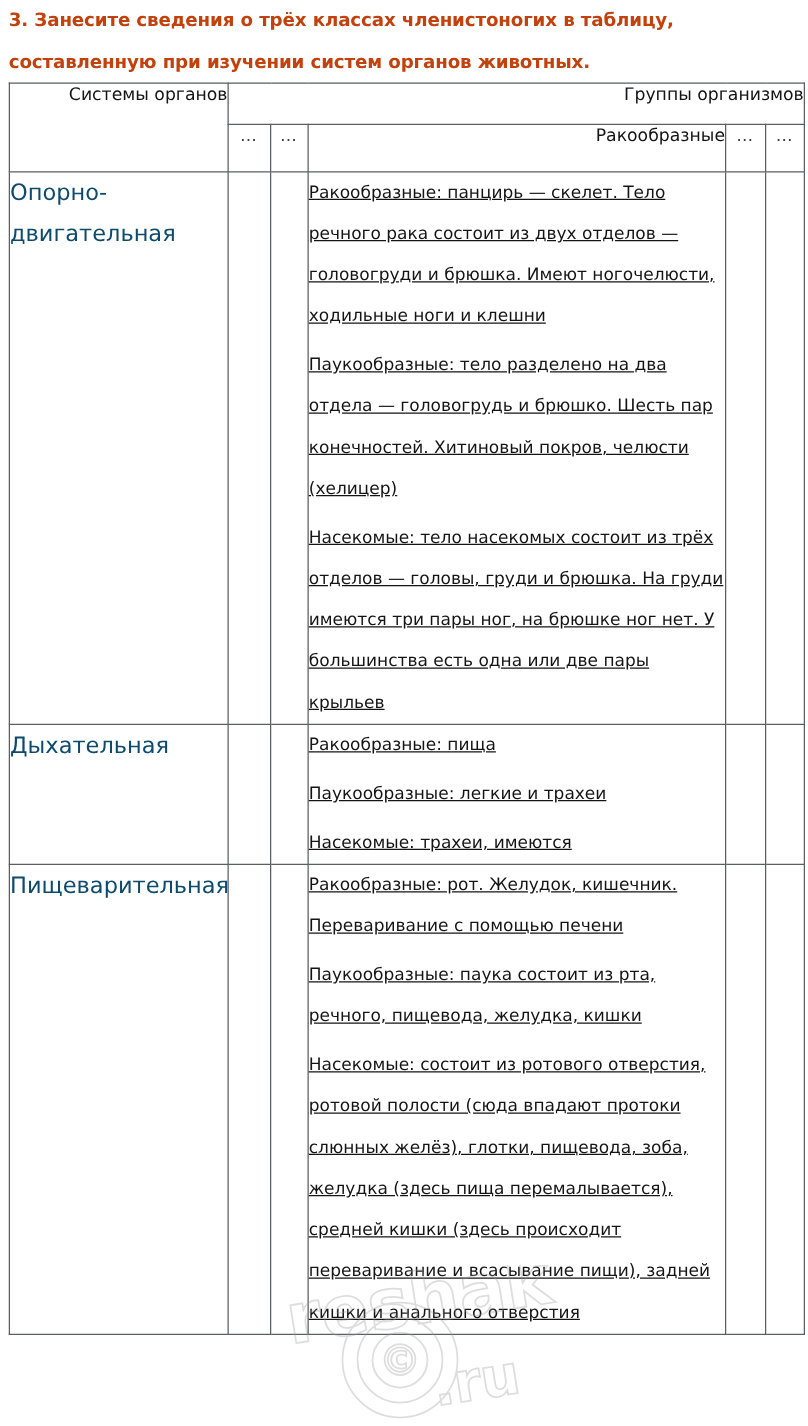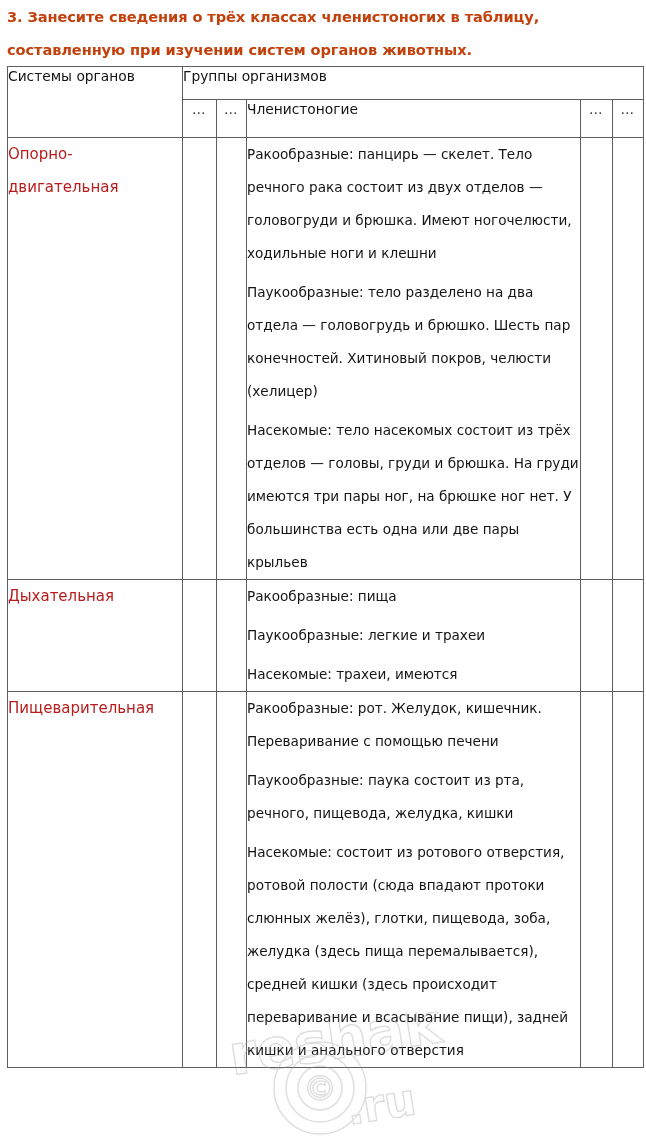--- a/index.html
+++ b/index.html
@@ -49,21 +49,21 @@
   
   .col-systems   { width: 175px; }
   .col-dots-a    { width: 34px;  }
   .col-dots-b    { width: 30px;  }
   .col-main      { width: 334px; }
   .col-dots-c    { width: 32px;  }
   .col-dots-d    { width: 31px;  }
 
   
   .hdr {
-    text-align: left;
+    text-align: right;
     font-size: 13.8px;
     line-height: 18px;
     color: #141414;
   }
   .hdr-systems {
     height: 51px;
     padding-top: 13px;
     box-sizing: border-box;
   }
   .hdr-groups {
@@ -80,30 +80,31 @@
     text-align: center;
     font-size: 13.5px;
     letter-spacing: 1.4px;
     color: #3a3a3a;
     padding-top: 11px;
     box-sizing: border-box;
   }
 
   
   .cell-system {
-    font-size: 15px;
+    font-size: 18px;
     line-height: 33px;
     padding: 4px 6px 6px 8px;
-    color: #b91c1c;
+    color: #0c4a6e;
   }
   .cell-main {
     font-size: 13.6px;
     line-height: 33px;
     padding: 4px 8px 6px 8px;
     color: #141414;
+    text-decoration: underline;
   }
   .cell-main p {
     margin: 0 0 6px 0;
   }
   .cell-main p:last-child { margin-bottom: 0; }
   .cell-blank { }
 
   
   .watermark {
     position: absolute;
@@ -143,21 +144,21 @@
       <col class="col-dots-d">
   </colgroup>
   <thead>
     <tr>
       <th class="hdr hdr-systems" rowspan="2">Системы органов</th>
       <th class="hdr hdr-groups" colspan="5">Группы организмов</th>
     </tr>
     <tr>
       <th class="hdr hdr-sub dots">…</th>
       <th class="hdr hdr-sub dots">…</th>
-      <th class="hdr hdr-sub">Членистоногие</th>
+      <th class="hdr hdr-sub">Ракообразные</th>
       <th class="hdr hdr-sub dots">…</th>
       <th class="hdr hdr-sub dots">…</th>
     </tr>
   </thead>
   <tbody>
 
     <tr>
       <td class="cell-system">Опорно-двигательная</td>
       <td class="cell-blank"></td>
       <td class="cell-blank"></td>

